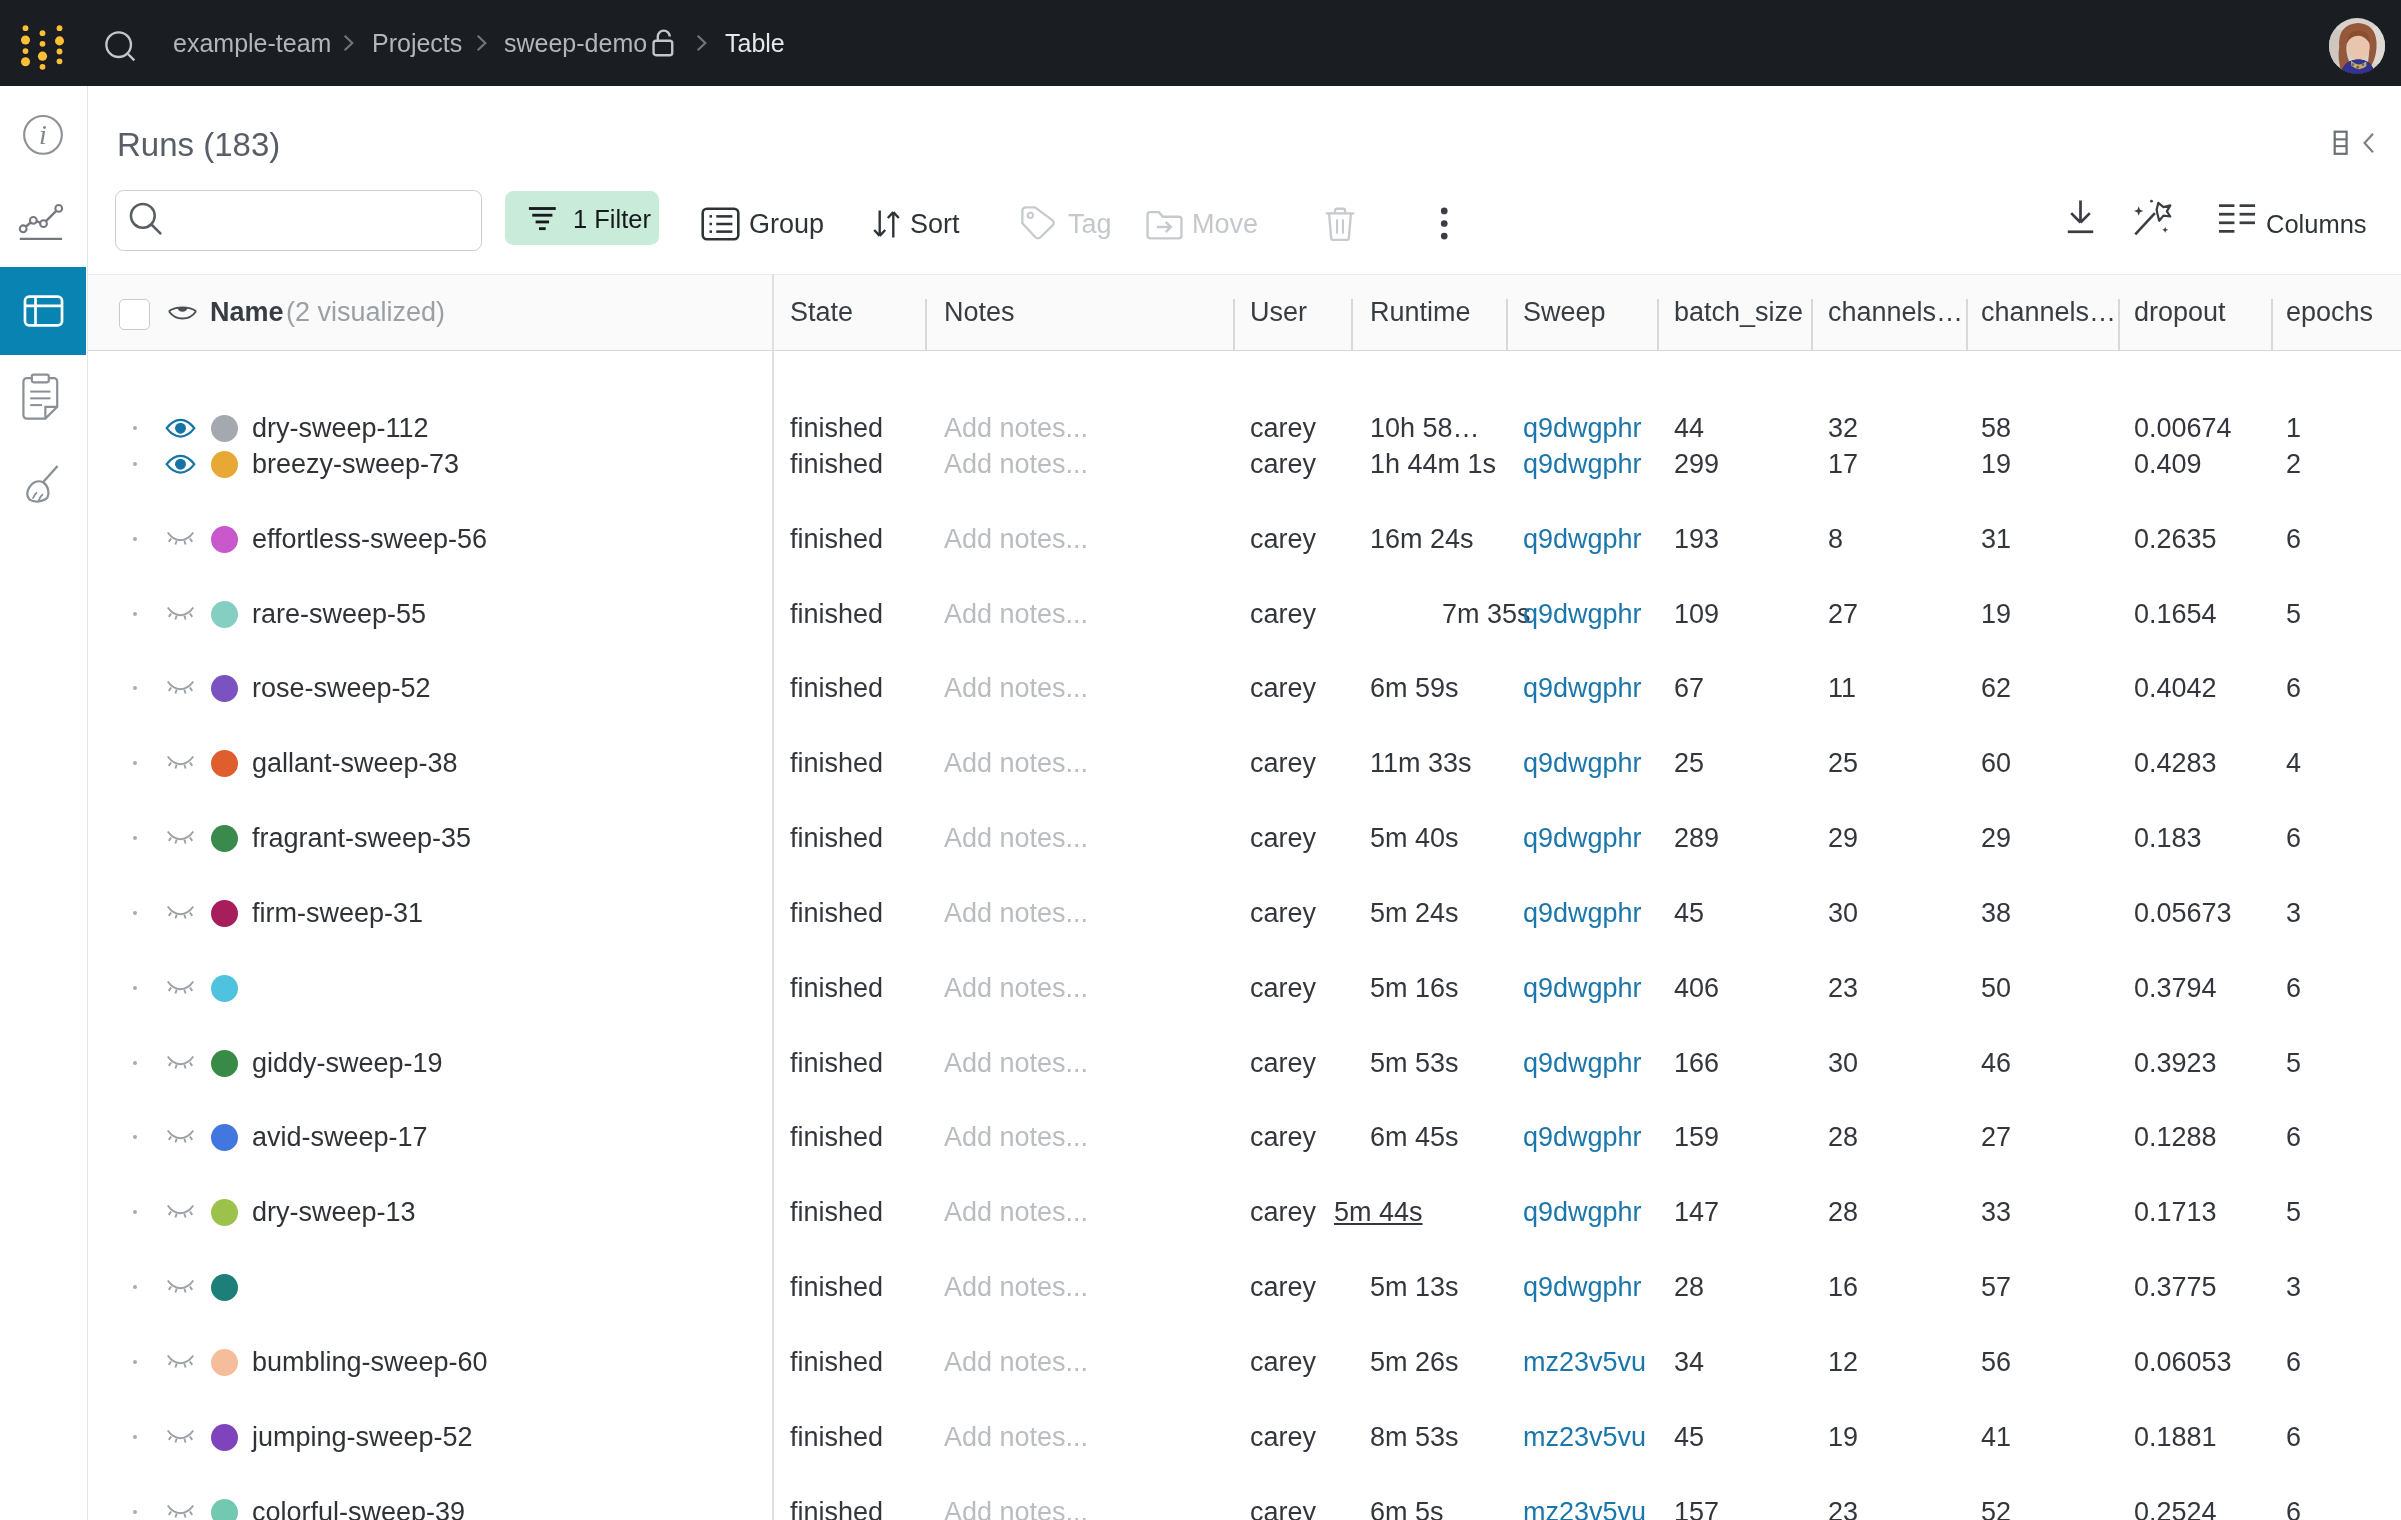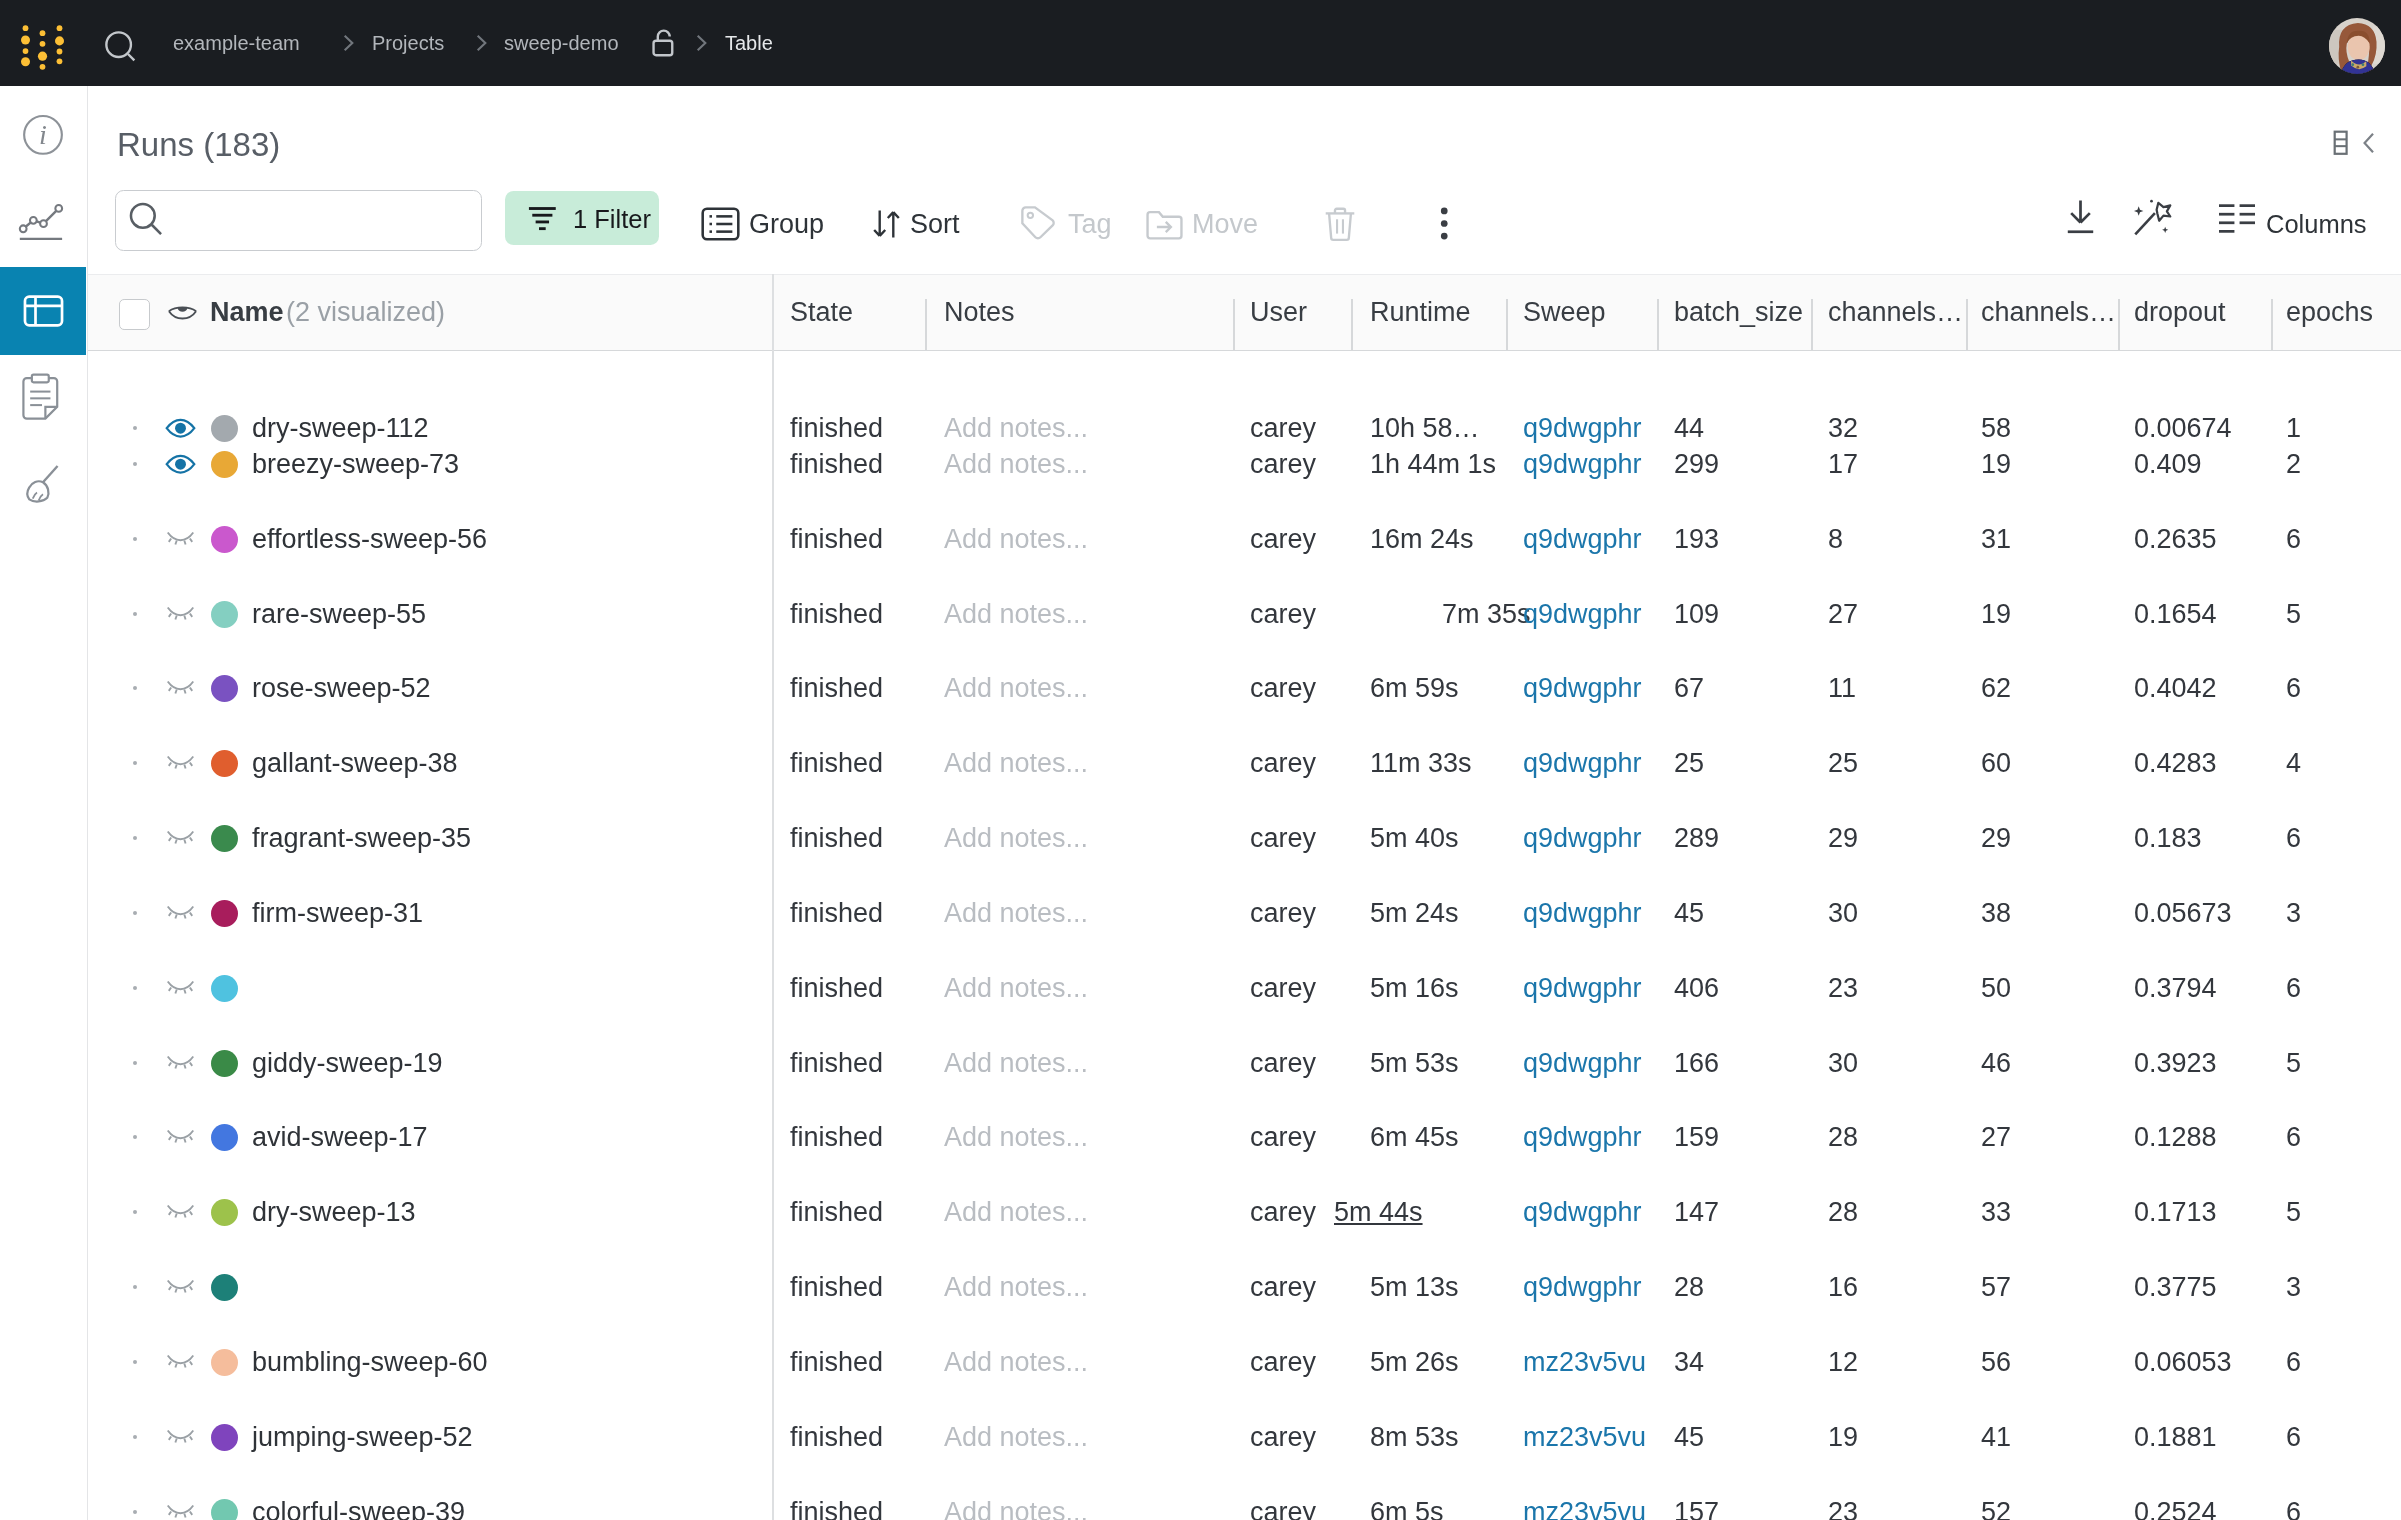--- a/index.html
+++ b/index.html
@@ -1,18 +1,18 @@
 <!DOCTYPE html>
 <html style="font-size:13.6px"><head>
 <meta charset="utf-8">
 <style>
 * { margin:0; padding:0; box-sizing:border-box; }
 html,body { width:2401px; height:1520px; background:#fff; font-family:"Liberation Sans", sans-serif; overflow:hidden; }
 .topbar { position:absolute; left:0; top:0; width:2401px; height:86px; background:#1a1d21; }
-.crumb { position:absolute; top:0; height:86px; line-height:86px; font-size:20px; color:#b2b6bb; }
+.crumb { position:absolute; top:0; height:86px; line-height:86px; font-size:25px; color:#b2b6bb; }
 .crumb.bright { color:#e6e8ea; }
 .sidebar { position:absolute; left:0; top:86px; width:88px; height:1435px; background:#fff; border-right:1.7px solid #e4e5e7; }
 .sidetab { position:absolute; left:0; width:86px; height:88px; }
 .sidetab.sel { background:#0983b1; }
 .main { position:absolute; left:88px; top:86px; width:2314px; height:1100px; background:#fff; }
 .title { position:absolute; left:29px; top:40px; font-size:33px; color:#585e66; }
 .searchbox { position:absolute; left:27px; top:104px; width:367px; height:61px; border:1.7px solid #c9ccd0; border-radius:8.5px; background:#fff; }
 .filterbtn { position:absolute; left:417px; top:105px; width:154px; height:54px; background:#c8ecd9; border-radius:8.5px; }
 .filterbtn span { position:absolute; left:68px; top:13.6px; font-size:25.5px; color:#17191c; }
 .tbtn { position:absolute; top:104px; height:68px; line-height:68px; font-size:27px; color:#2e3338; }

